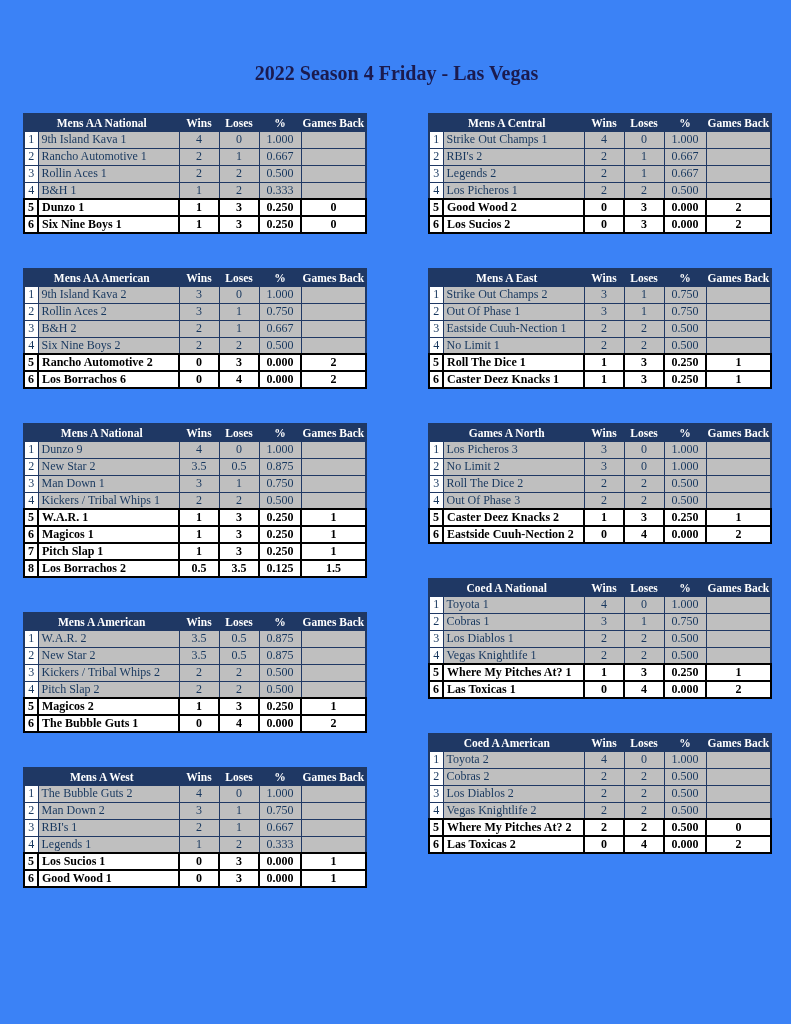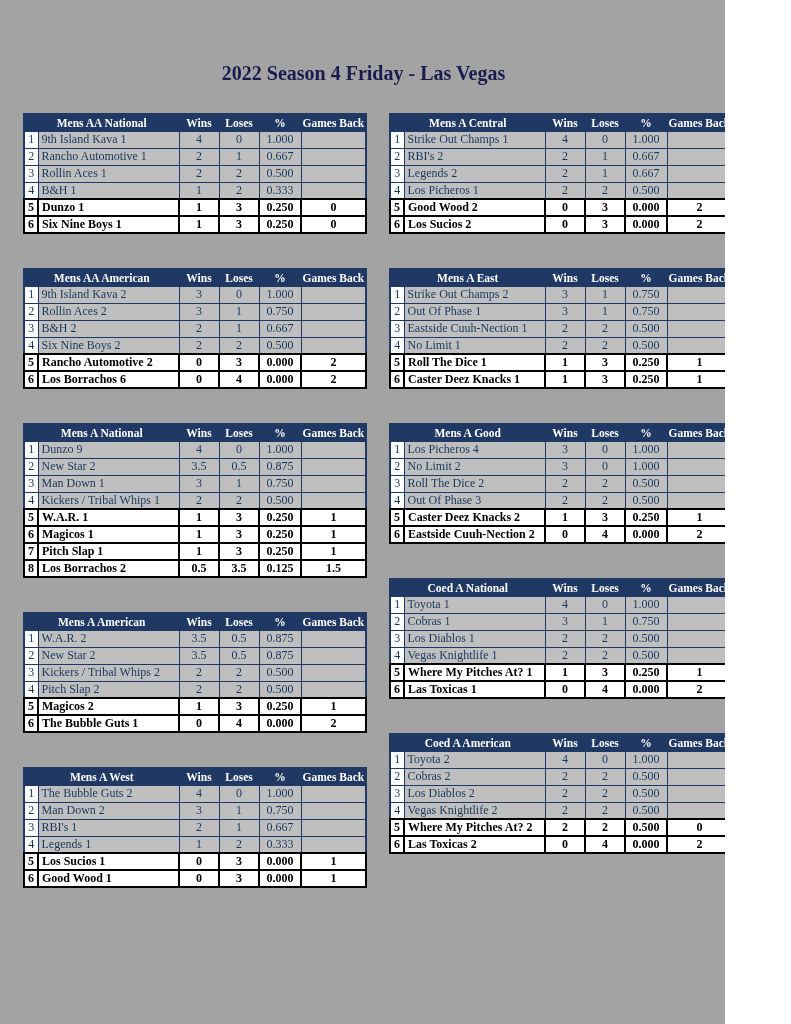--- a/index.html
+++ b/index.html
@@ -1,34 +1,35 @@
 <!DOCTYPE html>
 <html><head>
 <meta charset="utf-8">
 <style>
   html, body { margin: 0; padding: 0; background: #ffffff; }
   .page {
-    width: 725px;
+    width: 791px;
     height: 1024px;
     box-sizing: border-box;
     padding: 62px 21px 0 23px;
-    background: #a3a3a3;
+    background: #3b82f6;
     font-family: "Liberation Serif", serif;
     overflow: hidden;
   }
   .title {
     margin: 0 0 28px 0;
     text-align: center;
     font-size: 20px;
     font-weight: bold;
     color: #1b1b4f;
     font-family: "Liberation Serif", serif;
   }
   .columns {
     display: flex;
+    justify-content: space-between;
     align-items: flex-start;
     gap: 24px;
   }
   .col { width: 342px; }
   table.standings {
     border-collapse: collapse;
     table-layout: fixed;
     width: 342px;
     margin: 0 0 34px 0;
     font-size: 12px;
@@ -585,31 +586,31 @@
           <colgroup>
             <col class="c-rank">
             <col class="c-team">
             <col class="c-wins">
             <col class="c-loses">
             <col class="c-pct">
             <col class="c-gb">
           </colgroup>
           <thead>
             <tr>
-              <th class="division" colspan="2">Mens A Good</th>
-              <th>Wins</th>
-              <th>Loses</th>
-              <th>%</th>
-              <th>Games Back</th>
-            </tr>
-          </thead>
-          <tbody>
-            <tr class="gray">
-              <td class="rank">1</td>
-              <td class="team">Los Picheros 4</td>
+              <th class="division" colspan="2">Games A North</th>
+              <th>Wins</th>
+              <th>Loses</th>
+              <th>%</th>
+              <th>Games Back</th>
+            </tr>
+          </thead>
+          <tbody>
+            <tr class="gray">
+              <td class="rank">1</td>
+              <td class="team">Los Picheros 3</td>
               <td class="num">3</td>
               <td class="num">0</td>
               <td class="num">1.000</td>
               <td class="gb"></td>
             </tr>
             <tr class="gray">
               <td class="rank">2</td>
               <td class="team">No Limit 2</td>
               <td class="num">3</td>
               <td class="num">0</td>

